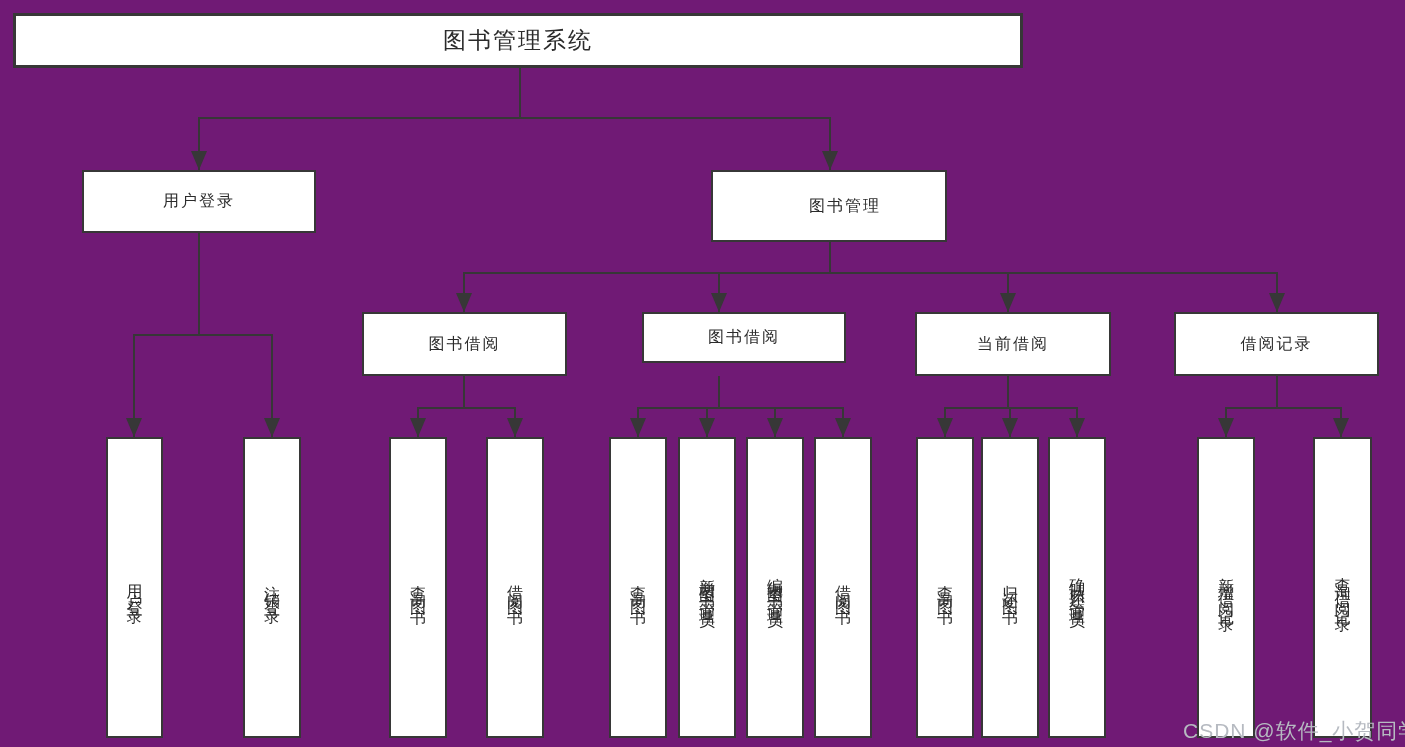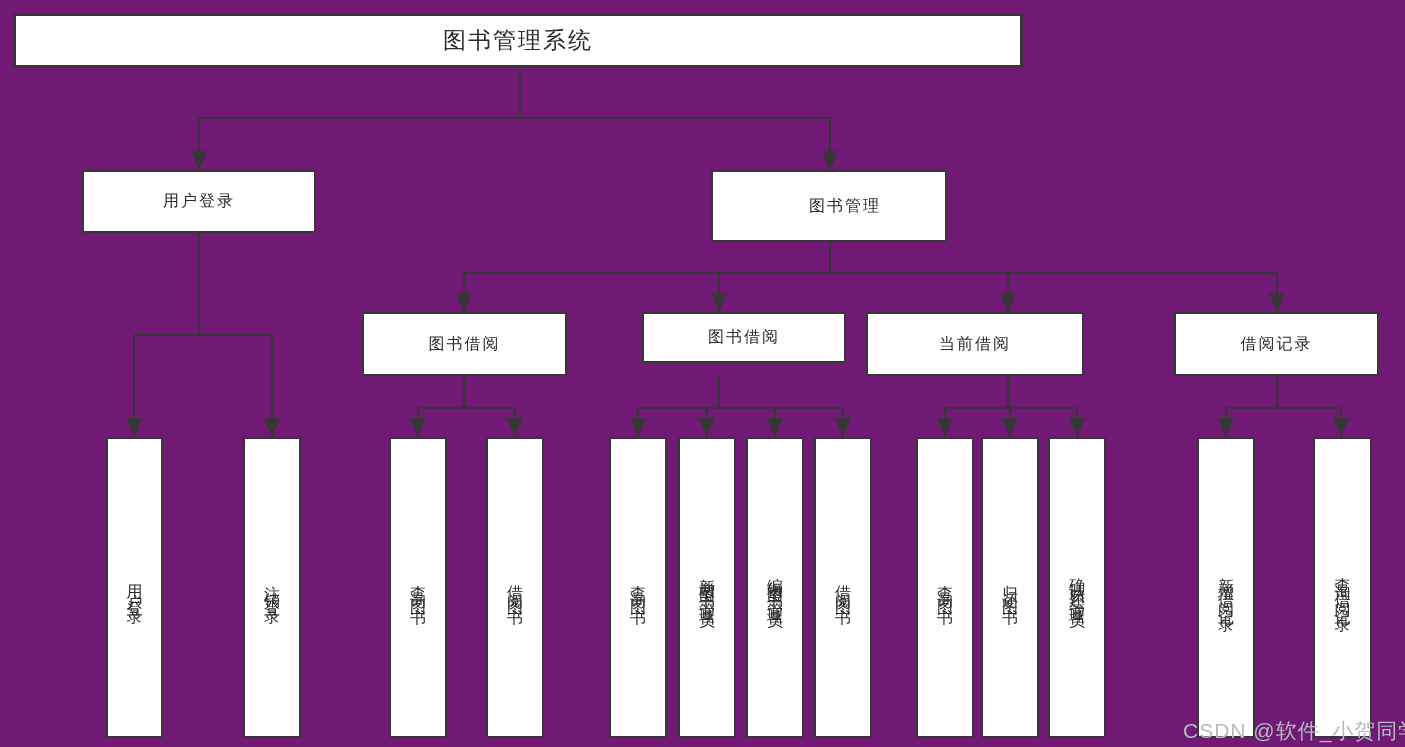--- a/index.html
+++ b/index.html
@@ -99,21 +99,21 @@
 
   <div class="vline" style="left:829px; top:233px; height:41px;"></div>
   <div class="hline" style="left:463px; top:272px; width:815px;"></div>
   <div class="arrow" style="left:463px; top:273px; height:39px;"></div>
   <div class="arrow" style="left:718px; top:273px; height:39px;"></div>
   <div class="arrow" style="left:1007px; top:273px; height:39px;"></div>
   <div class="arrow" style="left:1276px; top:273px; height:39px;"></div>
 
   <div class="box" style="left:362px; top:312px; width:205px; height:64px;">图书借阅</div>
   <div class="box" style="left:642px; top:312px; width:204px; height:51px;text-align:center;">图书借阅</div>
-  <div class="box" style="left:866px; top:312px; width:218px; height:64px;">当前借阅</div>
+  <div class="box" style="left:915px; top:312px; width:196px; height:64px;">当前借阅</div>
   <div class="box" style="left:1174px; top:312px; width:205px; height:64px;">借阅记录</div>
 
   <div class="vline" style="left:463px; top:376px; height:33px;"></div>
   <div class="hline" style="left:417px; top:407px; width:99px;"></div>
   <div class="arrow" style="left:417px; top:408px; height:29px;"></div>
   <div class="arrow" style="left:514px; top:408px; height:29px;"></div>
 
   <div class="vline" style="left:718px; top:376px; height:33px;"></div>
   <div class="hline" style="left:637px; top:407px; width:207px;"></div>
   <div class="arrow" style="left:637px; top:408px; height:29px;"></div>

